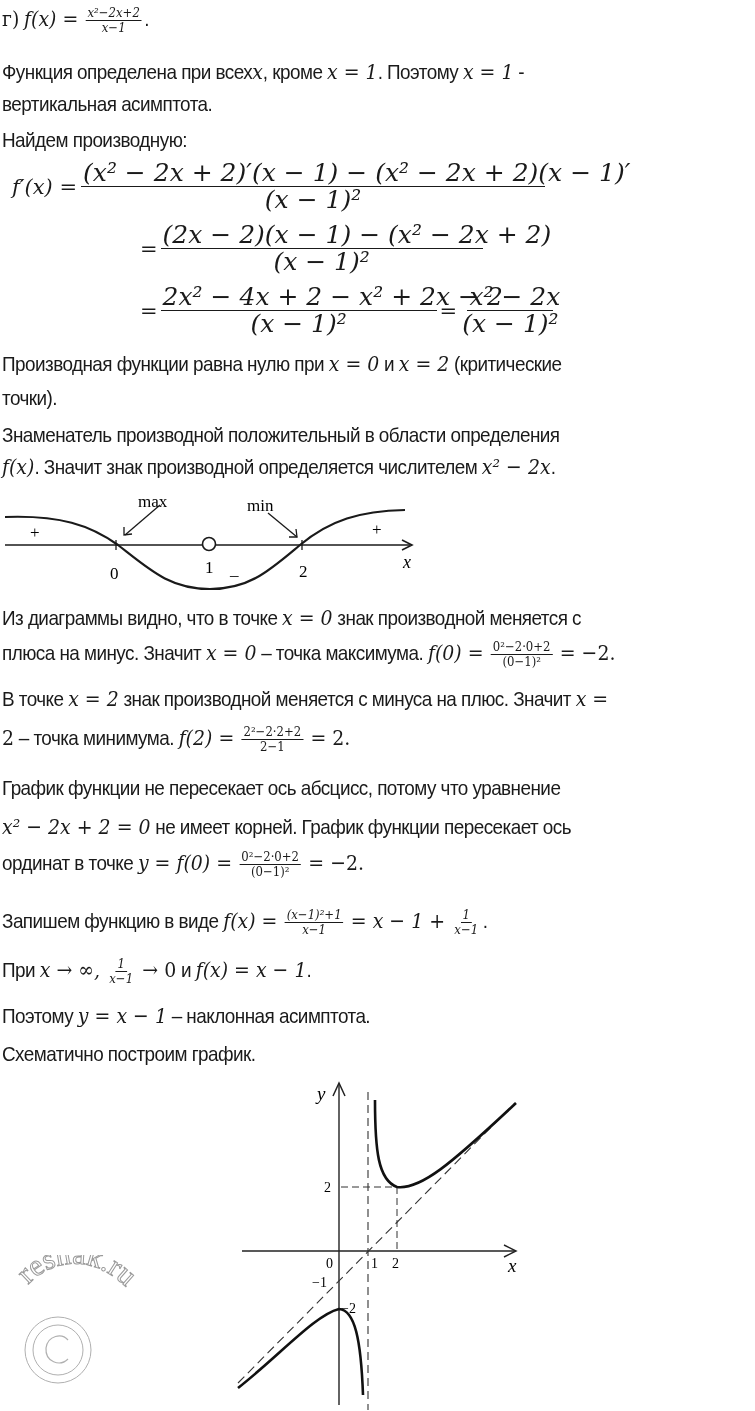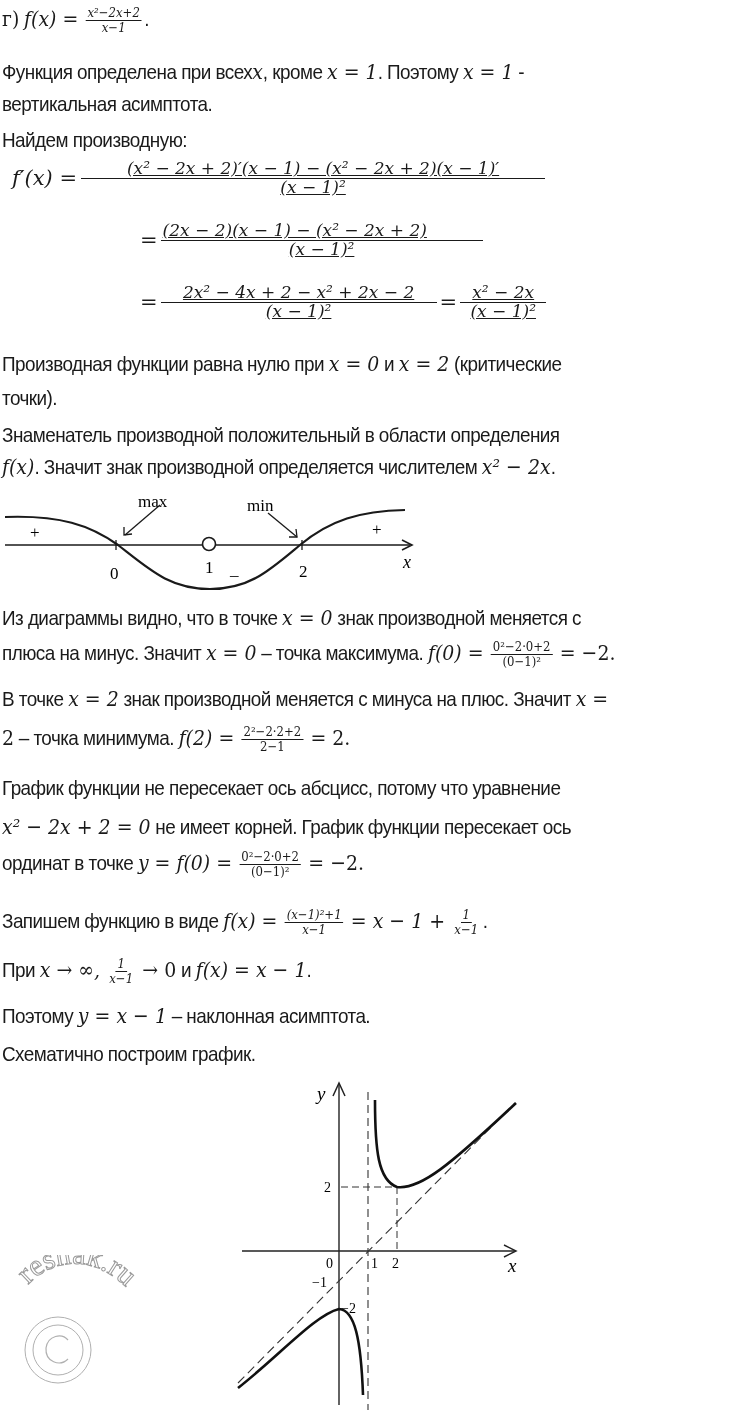--- a/index.html
+++ b/index.html
@@ -16,21 +16,21 @@
   }
   .m { font-family: "DejaVu Serif", "Liberation Serif", serif; font-style: italic; letter-spacing: 0; }
   .mn { font-family: "DejaVu Serif", "Liberation Serif", serif; font-style: normal; letter-spacing: 0; }
   .frac {
     display: inline-flex; flex-direction: column; align-items: center;
     vertical-align: middle; margin: 0 3px; line-height: 1.05;
   }
   .frac .num, .frac .den { padding: 0 2px; }
   .frac .num { border-bottom: 1.4px solid #1a1a1a; }
   .frac.small { font-size: 13px; }
-  .frac.big { font-size: 17px; text-decoration: underline; }
+  .frac.big { font-size: 25px; }
   .block {
     position: absolute; font-family: "DejaVu Serif", "Liberation Serif", serif;
     font-size: 21px; white-space: nowrap; letter-spacing: -0.3px;
   }
   .eqrow { position: absolute; display: flex; align-items: center; white-space: nowrap; }
   svg text { font-family: "Liberation Serif", "DejaVu Serif", serif; }
 </style>
 </head>
 <body>
 

